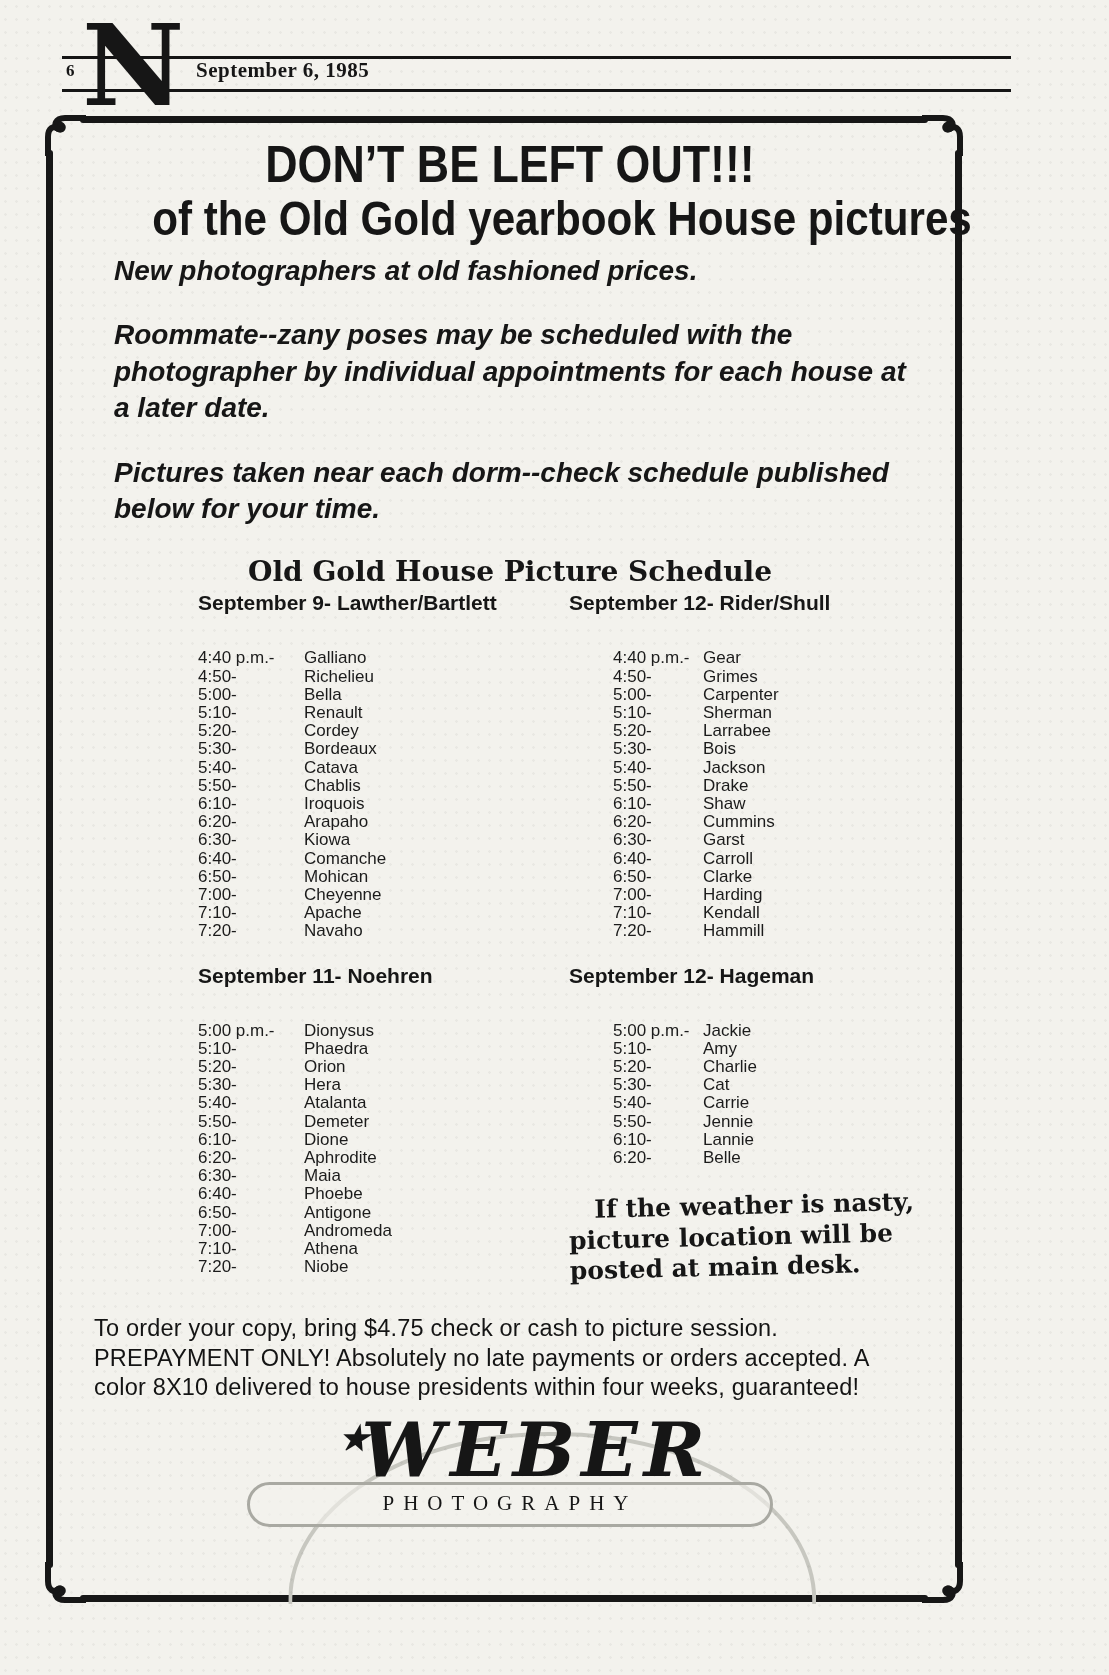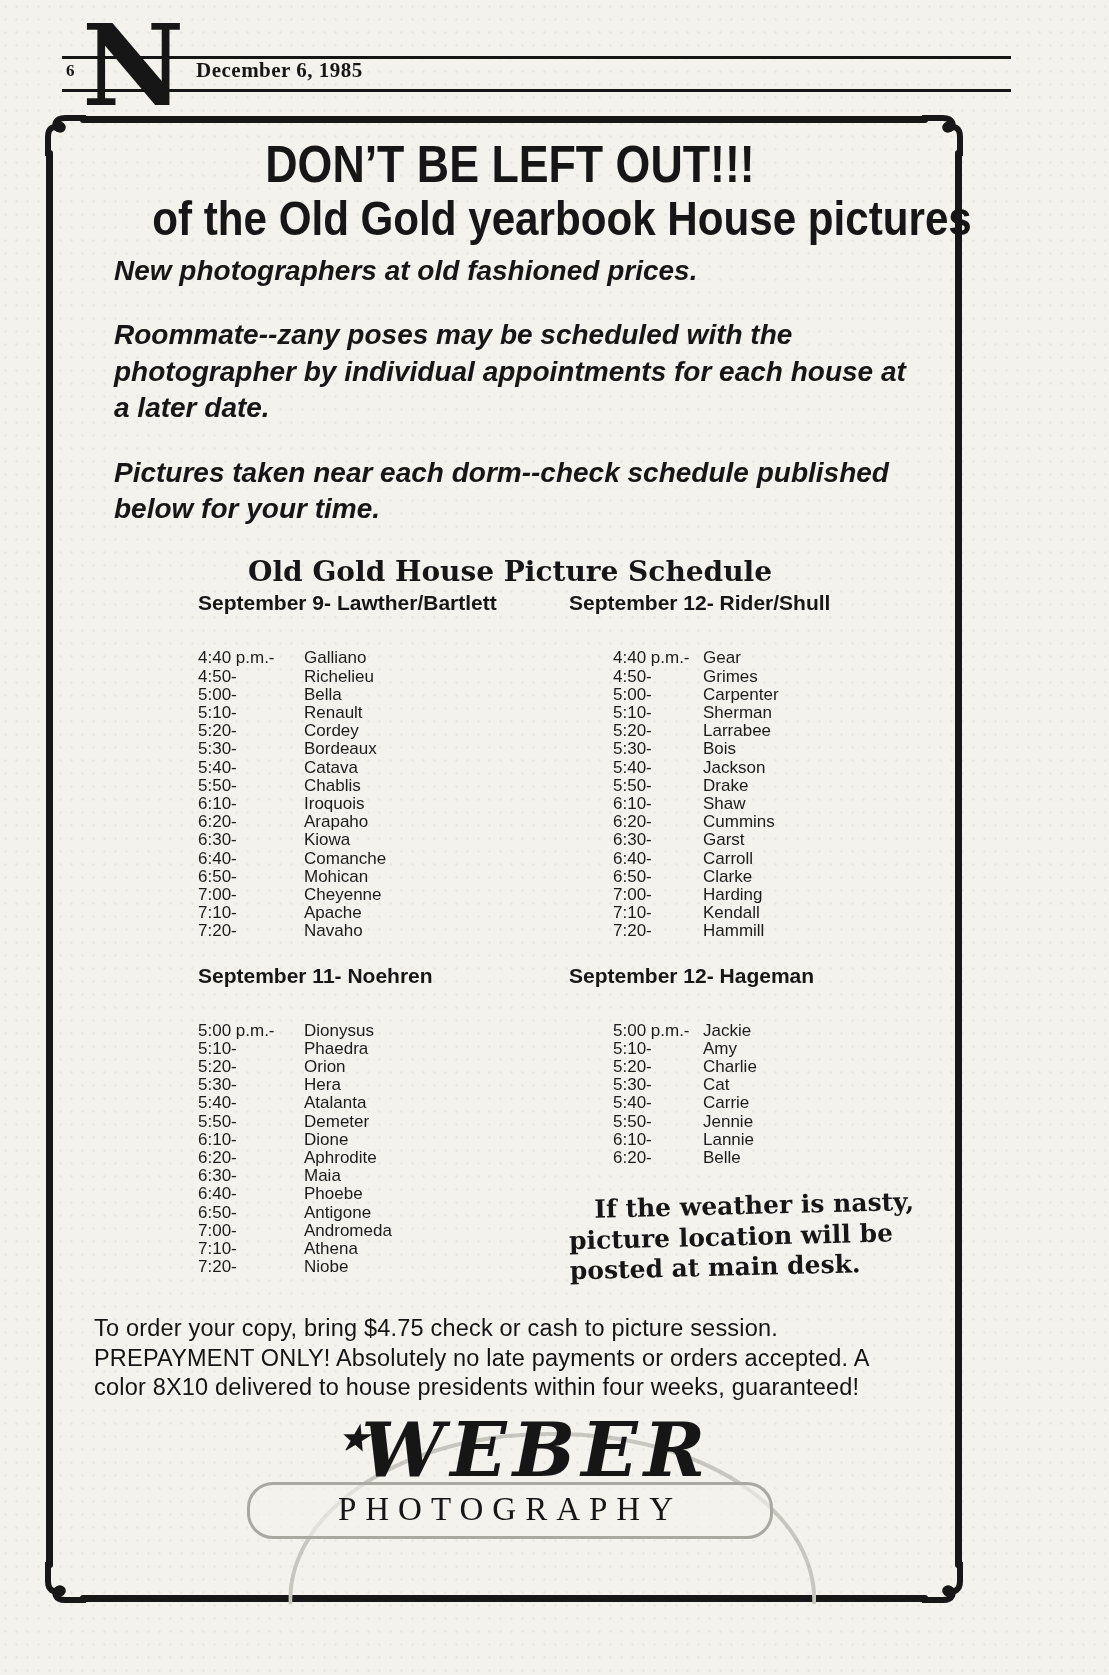--- a/index.html
+++ b/index.html
@@ -112,39 +112,39 @@
   }
   .weber-star{
     display:inline-block;font-size:34px;vertical-align:26px;
     letter-spacing:0;margin-right:-8px;
   }
   .photo-box{
     position:relative;z-index:2;margin:-8px auto 0;width:520px;
     border:3px solid #a9a9a2;border-radius:26px;
     background:rgba(243,242,237,0.6);
     text-align:center;padding:6px 0 8px;
-    font-family:"Liberation Serif", serif;font-size:33px;letter-spacing:9px;
+    font-family:"Liberation Serif", serif;font-size:21px;letter-spacing:9px;
     font-weight:normal;
   }
   .address{
     position:relative;z-index:2;text-align:center;margin-top:10px;
     font:bold 18px/1 "Liberation Serif", serif;letter-spacing:1px;
   }
 </style>
 </head>
 <body>
 
 <div class="page">
 
   <header class="masthead">
     <div class="rule rule-top"></div>
     <div class="rule rule-bottom"></div>
     <span class="big-n">N</span>
     <span class="page-num">6</span>
-    <span class="issue-date">December 6, 1985</span>
+    <span class="issue-date">September 6, 1985</span>
   </header>
 
   <div class="ad-frame">
     <div class="edge edge-top"></div>
     <div class="edge edge-bottom"></div>
     <div class="edge edge-left"></div>
     <div class="edge edge-right"></div>
     <svg class="corner c-tl" viewBox="0 0 42 42">
         <path d="M42 4 H21 C11 4 9 12 14 15 C18 17.5 21 12.5 16.5 10.5" fill="none" stroke="#171717" stroke-width="6" stroke-linecap="round"></path>
         <path d="M4 42 V23 C4 13.5 10 11.5 13.5 14.5" fill="none" stroke="#171717" stroke-width="6" stroke-linecap="round"></path>

